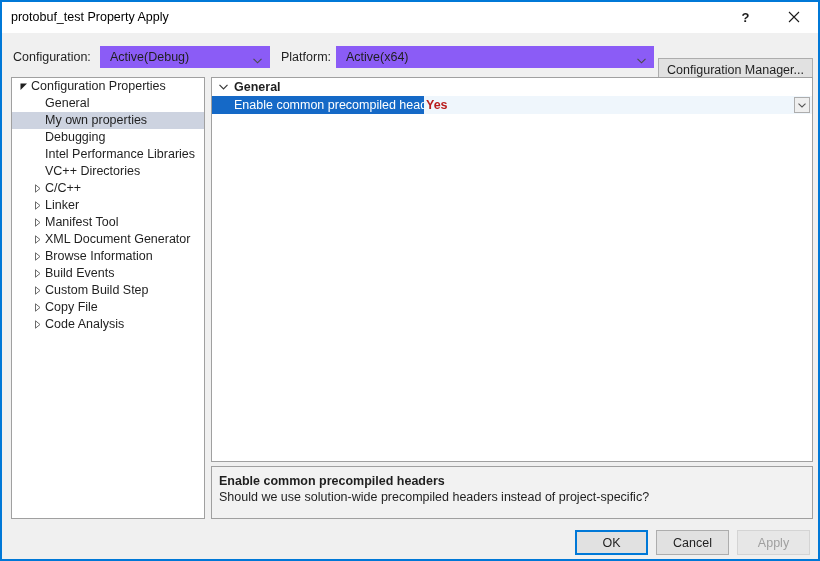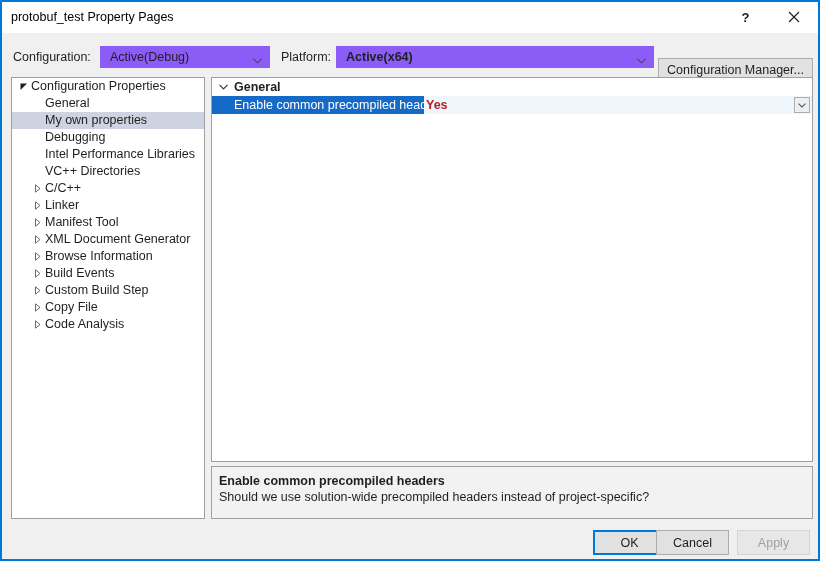--- a/index.html
+++ b/index.html
@@ -110,21 +110,21 @@
     overflow: hidden;
   }
   .combo .combo-arrow {
     flex: 0 0 auto;
     width: 18px;
     display: flex;
     align-items: center;
     justify-content: center;
   }
   #configuration-combo { left: 98px; width: 170px; }
-  #platform-combo { left: 334px; width: 318px; font-weight: bold; }
+  #platform-combo { left: 334px; width: 318px; }
 
   .btn {
     box-sizing: border-box;
     background: #e1e1e1;
     border: 1px solid #adadad;
     font-family: "Liberation Sans", sans-serif;
     font-size: 12.5px;
     color: #1f1f1f;
     display: flex;
     align-items: center;
@@ -286,39 +286,39 @@
   }
 
   
   .footer-btn {
     position: absolute;
     top: 528px;
     width: 73px;
     height: 25px;
   }
   #ok-btn {
-    left: 591px;
+    left: 573px;
     background: #e1e1e1;
     border: 2px solid #0078d7;
   }
   #cancel-btn { left: 654px; }
   #apply-btn {
     left: 735px;
     background: #e7e7e7;
     border: 1px solid #d4d4d4;
     color: #a0a0a0;
   }
 </style>
 </head>
 <body>
 
 <div id="window">
 
   <div id="titlebar">
-    <div id="title-text">protobuf_test Property Pages</div>
+    <div id="title-text">protobuf_test Property Apply</div>
     <button class="titlebtn" id="help-btn">
       <span class="glyph">?</span>
     </button>
     <button class="titlebtn" id="close-btn">
       <svg width="12" height="12" viewBox="0 0 12 12">
         <path d="M1 1 L11 11 M11 1 L1 11" stroke="#1a1a1a" stroke-width="1.1" fill="none"></path>
       </svg>
     </button>
   </div>
 

